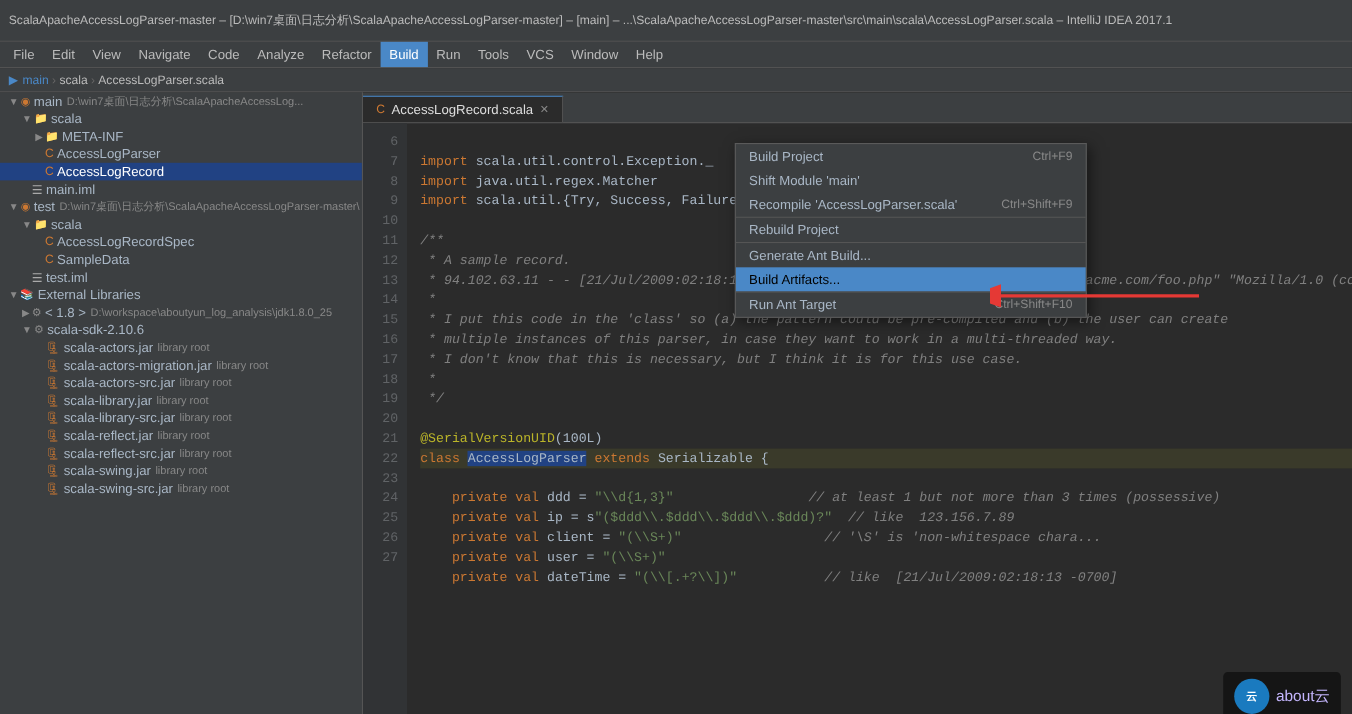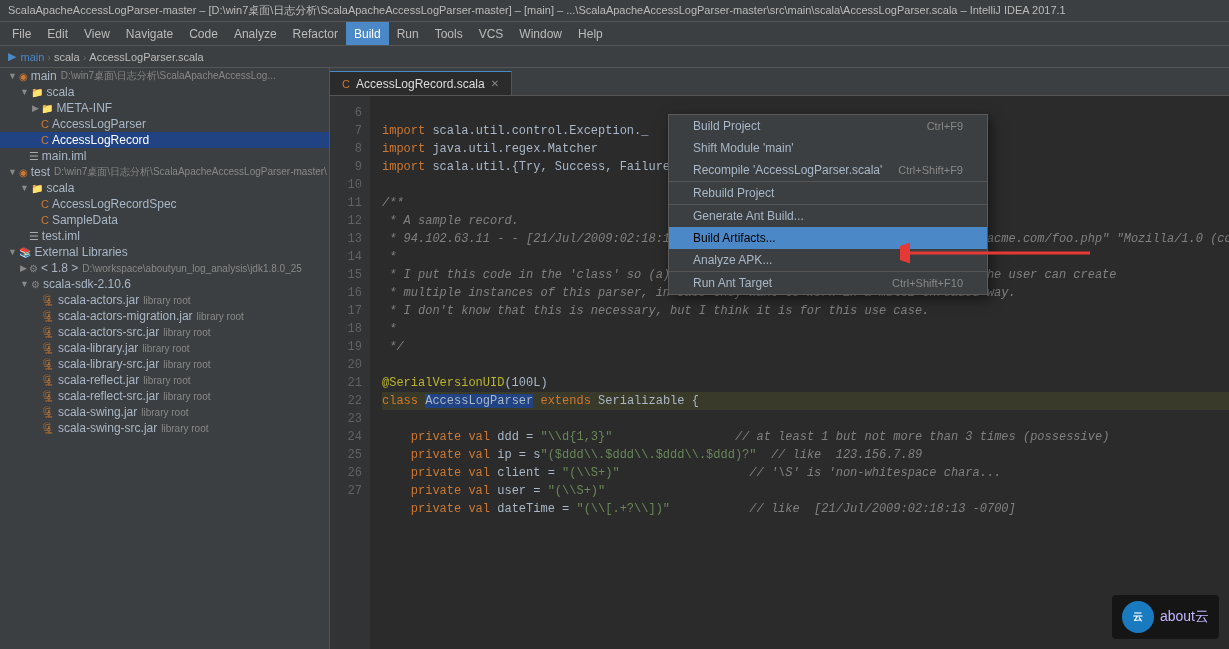--- a/index.html
+++ b/index.html
@@ -2,21 +2,21 @@
 <html><head>
   <meta charset="utf-8">
   <style>
     * { margin: 0; padding: 0; box-sizing: border-box; }
     body { font-family: 'Segoe UI', Arial, sans-serif; font-size: 12px; background: #2b2b2b; color: #a9b7c6; overflow: hidden; width: 1229px; height: 649px; }
 
     
     #title-bar {
       background: #3c3f41;
       color: #bbbbbb;
-      height: 22px;
+      height: 38px;
       display: flex;
       align-items: center;
       padding: 0 8px;
       font-size: 11px;
       border-bottom: 1px solid #555;
     }
 
     
     #menu-bar {
       background: #3c3f41;
@@ -172,21 +172,21 @@
       background: #3c3f41;
       border: 1px solid #5a5a5a;
       box-shadow: 3px 4px 12px rgba(0,0,0,0.5);
       z-index: 200;
       pointer-events: auto;
     }
     .menu-entry {
       display: flex;
       align-items: center;
       justify-content: space-between;
-      padding: 4px 24px;
+      padding: 4px 12px;
       cursor: pointer;
       color: #a9b7c6;
       font-size: 12px;
       min-height: 22px;
     }
     .menu-entry.highlighted { background: #4a88c7; color: #000000; }
     .menu-entry.separator-above { border-top: 1px solid #555; }
     .menu-shortcut { color: #888; font-size: 11px; }
 
     
@@ -448,23 +448,20 @@
         </div>
         <div class="menu-entry separator-above">
           <span>Rebuild Project</span>
         </div>
         <div class="menu-entry separator-above">
           <span>Generate Ant Build...</span>
         </div>
         <div class="menu-entry highlighted">
           <span>Build Artifacts...</span>
         </div>
-        <div class="menu-entry">
-          <span>Analyze APK...</span>
-        </div>
         <div class="menu-entry separator-above">
           <span>Run Ant Target</span>
           <span class="menu-shortcut">Ctrl+Shift+F10</span>
         </div>
       </div>
 
       <div id="red-arrow">
         <svg width="200" height="60" viewBox="0 0 200 60">
           <defs>
             <marker id="arrowhead" markerWidth="10" markerHeight="7" refX="0" refY="3.5" orient="auto">

